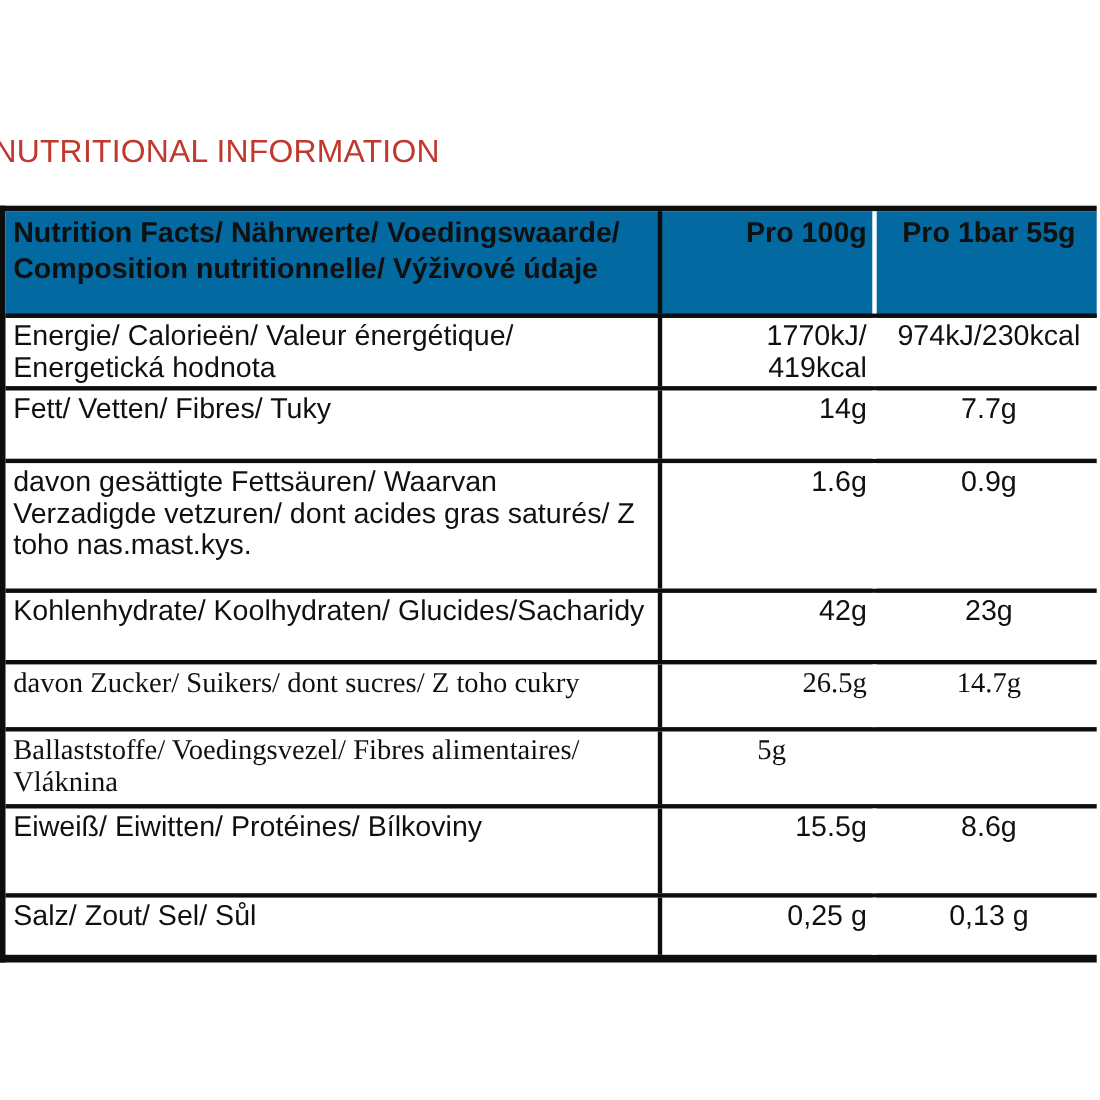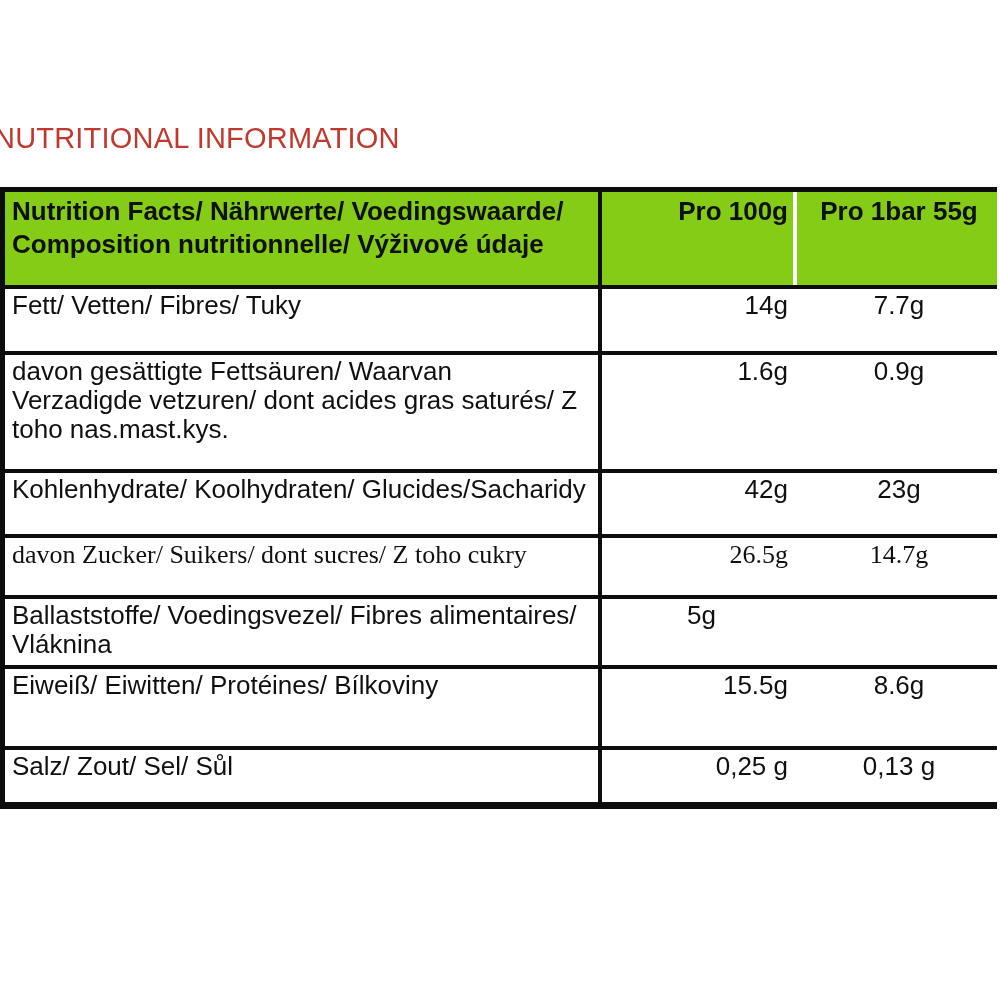--- a/index.html
+++ b/index.html
@@ -55,53 +55,60 @@
     padding: 2px 6px 2px 7px;
     white-space: pre-line;
     overflow: hidden;
   }
   .c1 { border-right: 4px solid #0d0d0d; text-align: left; }
   .c2 { border-right: 4px solid #ffffff; text-align: right; padding-right: 5px; }
   .c3 { text-align: center; padding-right: 3px; }
 
   
   .hrow {
-    background: #84cc16;
+    background: #0369a1;
     min-height: 93px;
   }
   .hrow .cell {
     font-weight: 700;
     line-height: 33px;
     padding-top: 3px;
   }
 
   
   .r0 { min-height: 60px; }
   .r1 { min-height: 62px; }
   .r2 { min-height: 114px; }
   .r3 { min-height: 61px; }
   .r4 { min-height: 57px; font-family: Liberation Serif, serif; }
-  .r5 { min-height: 66px; }
+  .r5 { min-height: 66px; font-family: Liberation Serif, serif; }
   .r6 { min-height: 77px; }
   .r7 { min-height: 52px; }
 </style>
 </head>
 <body>
 
 <div class="page-title">NUTRITIONAL INFORMATION</div>
 
 <div class="ntable">
 
   <div class="trow hrow">
     <div class="cell c1">Nutrition Facts/ Nährwerte/ Voedingswaarde/
 Composition nutritionnelle/ Výživové údaje</div>
     <div class="cell c2">Pro 100g</div>
     <div class="cell c3">Pro 1bar 55g</div>
   </div>
 
+  <div class="trow r0">
+    <div class="cell c1">Energie/ Calorieën/ Valeur énergétique/
+Energetická hodnota</div>
+    <div class="cell c2">1770kJ/
+419kcal</div>
+    <div class="cell c3">974kJ/230kcal</div>
+  </div>
 
   <div class="trow r1">
     <div class="cell c1">Fett/ Vetten/ Fibres/ Tuky</div>
     <div class="cell c2">14g</div>
     <div class="cell c3">7.7g</div>
   </div>
 
   <div class="trow r2">
     <div class="cell c1">davon gesättigte Fettsäuren/ Waarvan
 Verzadigde vetzuren/ dont acides gras saturés/ Z

